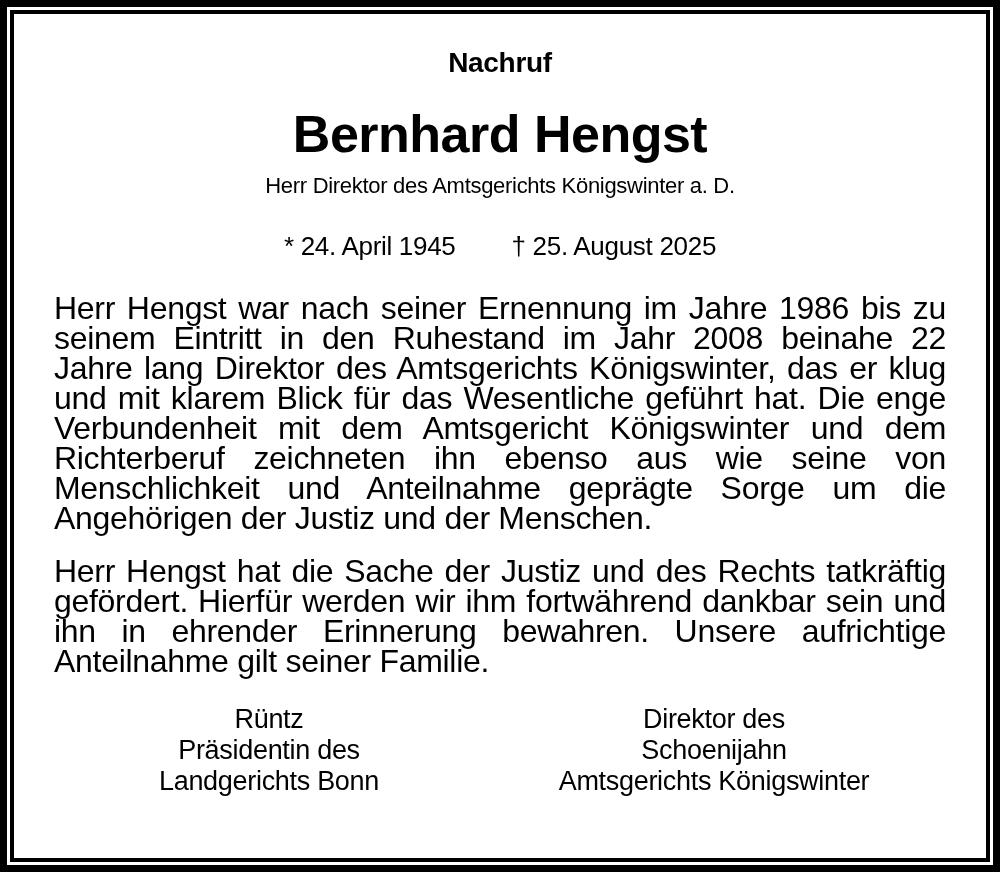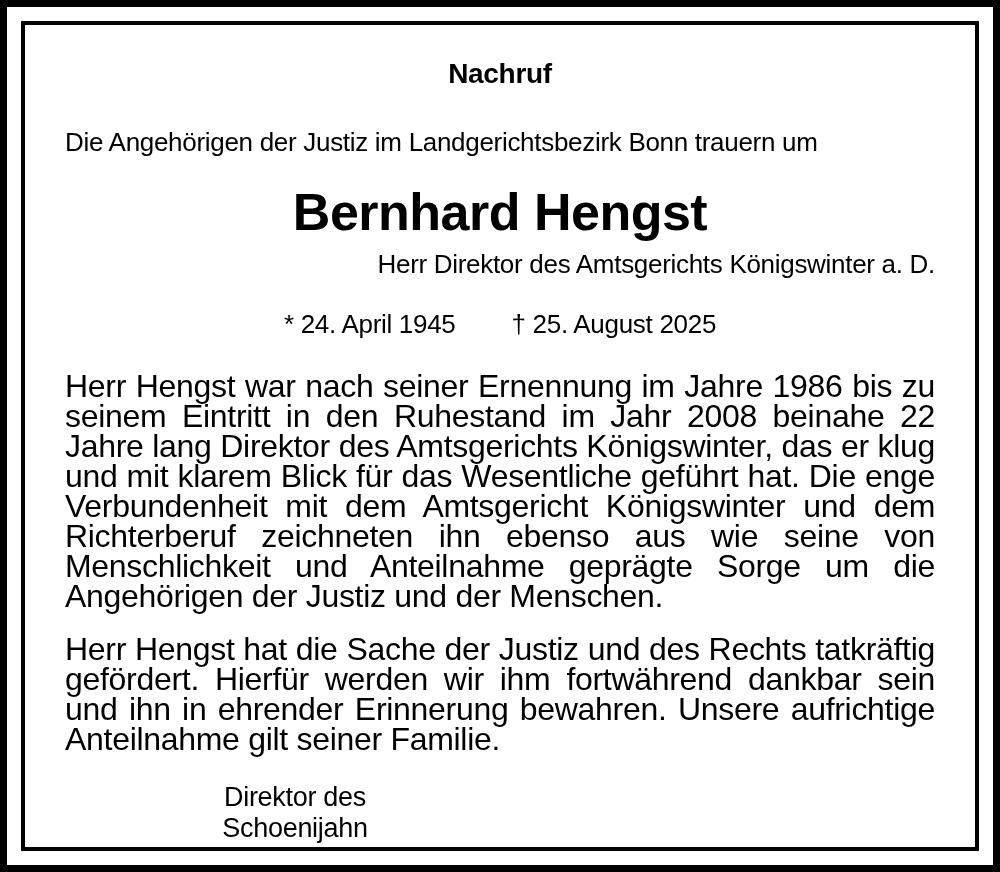--- a/index.html
+++ b/index.html
@@ -8,21 +8,21 @@
     width: 1000px;
     height: 872px;
     font-family: "Liberation Sans", sans-serif;
     color: #000000;
   }
   .notice-frame {
     width: 1000px;
     height: 872px;
     background: #ffffff;
     border: 7px solid #000000;
-    padding: 14px;
+    padding: 3px;
   }
   .notice-inner {
     width: 100%;
     height: 100%;
     border: 4px solid #000000;
     padding: 33px 40px 30px 40px;
     overflow: hidden;
   }
   .kicker {
     text-align: center;
@@ -41,22 +41,22 @@
   .deceased-name {
     margin-top: 27px;
     text-align: center;
     font-weight: bold;
     font-size: 52px;
     line-height: 57px;
     letter-spacing: -0.5px;
   }
   .deceased-title {
     margin-top: 8px;
-    text-align: right;
-    font-size: 26px;
+    text-align: center;
+    font-size: 22px;
     line-height: 30px;
     letter-spacing: -0.3px;
   }
   .dates-row {
     margin-top: 30px;
     display: flex;
     justify-content: center;
     gap: 56px;
     font-size: 26px;
     line-height: 30px;
@@ -85,36 +85,40 @@
   .signature-right { width: 460px; }
 </style>
 </head>
 <body>
 
 <div class="notice-frame">
   <div class="notice-inner">
 
     <div class="kicker">Nachruf</div>
 
-    <div class="intro">Die Angehörigen der Justiz im Landgerichtsbezirk Bonn trauern um</div>
 
     <div class="deceased-name">Bernhard Hengst</div>
 
     <div class="deceased-title">Herr Direktor des Amtsgerichts Königswinter a. D.</div>
 
     <div class="dates-row">
       <span>* 24. April 1945</span>
       <span>† 25. August 2025</span>
     </div>
 
     <div class="body-paragraph paragraph-1">Herr Hengst war nach seiner Ernennung im Jahre 1986 bis zu seinem Eintritt in den Ruhestand im Jahr 2008 beinahe 22 Jahre lang Direktor des Amtsgerichts Königswinter, das er klug und mit klarem Blick für das Wesentliche geführt hat. Die enge Verbundenheit mit dem Amtsgericht Königswinter und dem Richterberuf zeichneten ihn ebenso aus wie seine von Menschlichkeit und Anteilnahme geprägte Sorge um die Angehörigen der Justiz und der Menschen.</div>
 
     <div class="body-paragraph paragraph-2">Herr Hengst hat die Sache der Justiz und des Rechts tatkräftig gefördert. Hierfür werden wir ihm fortwährend dankbar sein und ihn in ehrender Erinnerung bewahren. Unsere aufrichtige Anteilnahme gilt seiner Familie.</div>
 
     <div class="signatures-row">
+      <div class="signature-block signature-left">
+        <div>Rüntz</div>
+        <div>Präsidentin des</div>
+        <div>Landgerichts Bonn</div>
+      </div>
       <div class="signature-block signature-right">
         <div>Direktor des</div>
         <div>Schoenijahn</div>
         <div>Amtsgerichts Königswinter</div>
       </div>
     </div>
 
   </div>
 </div>
 

